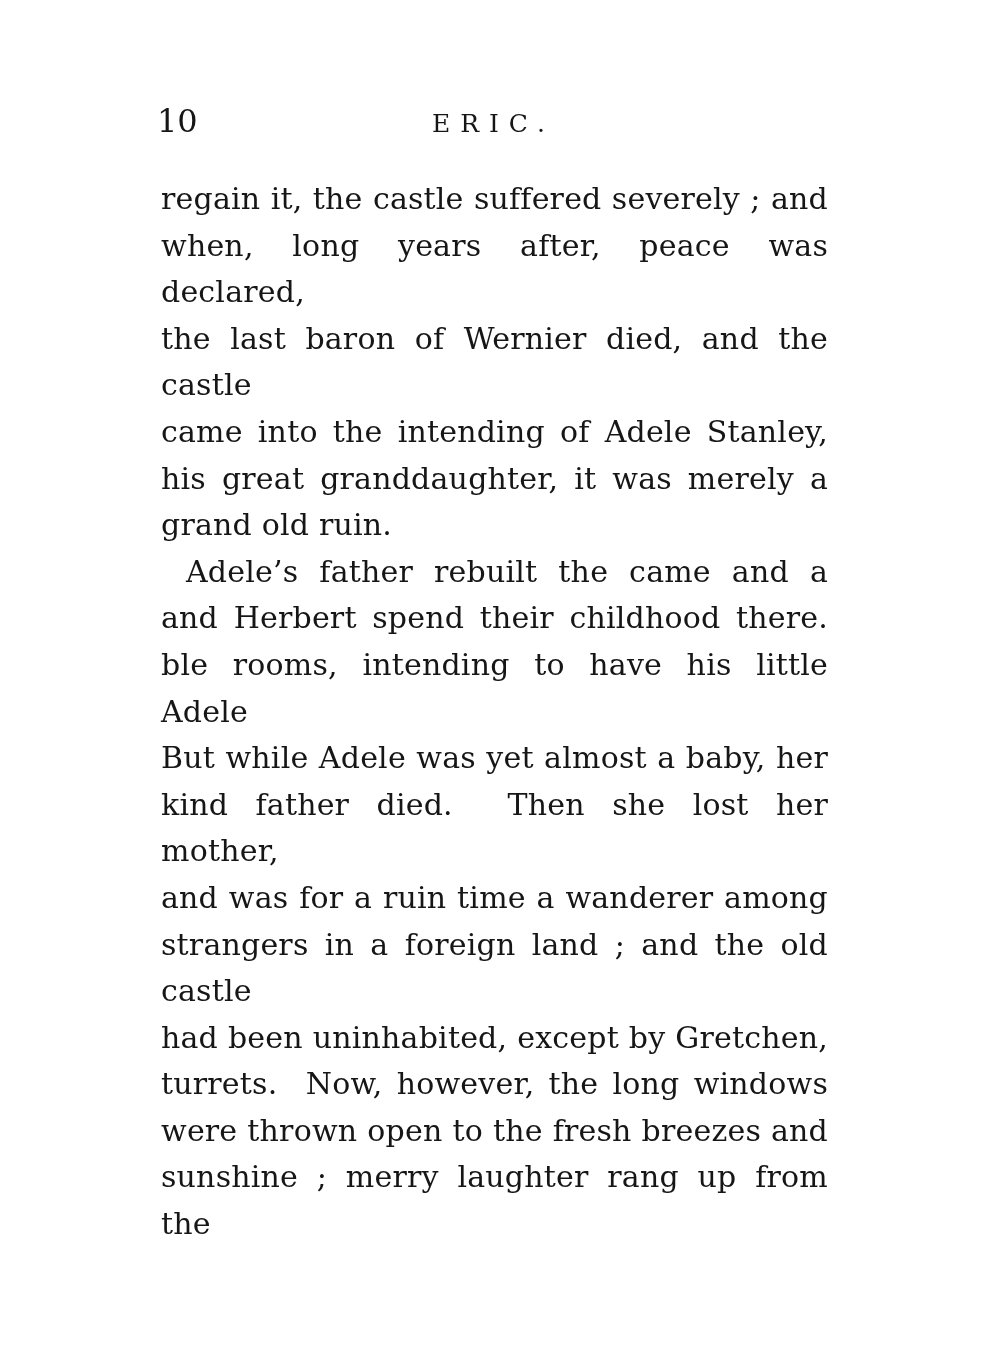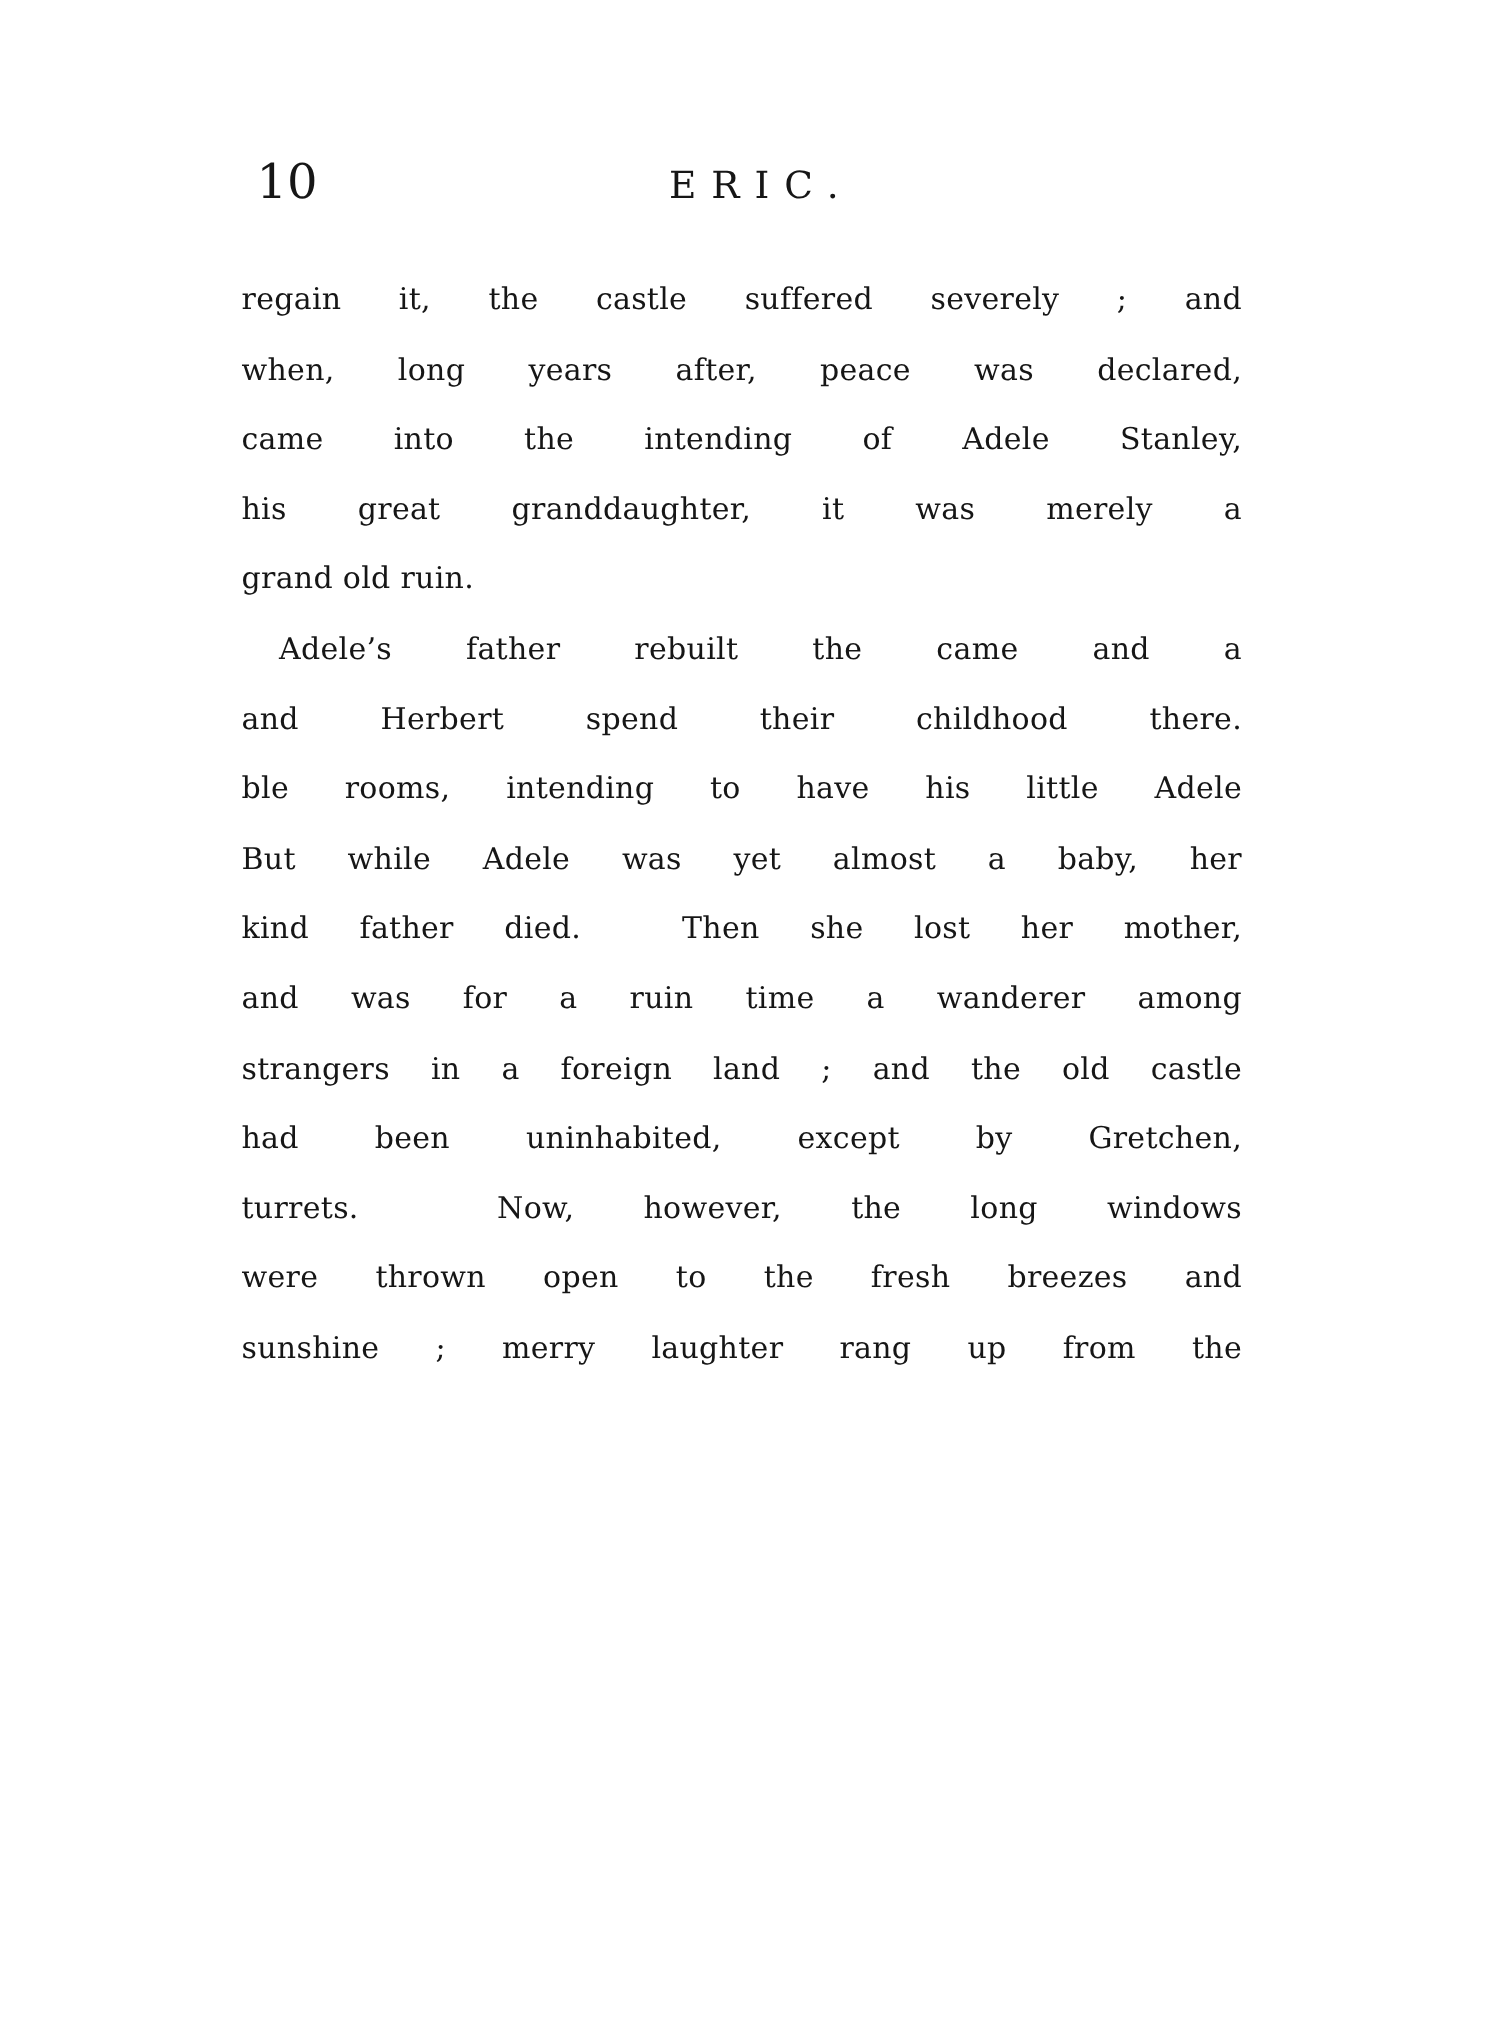--- a/index.html
+++ b/index.html
@@ -10,21 +10,21 @@
     height: 1358px;
     background: #ffffff;
     color: #161616;
     font-family: "DejaVu Serif", "Liberation Serif", serif;
     overflow: hidden;
   }
 
   .running-header {
     position: absolute;
     top: 103px;
-    left: 169px;
+    left: 155px;
     width: 667px;
     height: 42px;
   }
 
   .page-number {
     position: absolute;
     left: 2px;
     top: 0;
     font-size: 32px;
     line-height: 36px;
@@ -41,21 +41,21 @@
   }
 
   .text-block {
     position: absolute;
     left: 161px;
     top: 176px;
     width: 667px;
   }
 
   .line {
-    font-size: 20px;
+    font-size: 30px;
     line-height: 46.6px;
     letter-spacing: 0.2px;
     text-align: justify;
     text-align-last: justify;
   }
 
   .line.para-end {
     text-align-last: left;
   }
 
@@ -69,20 +69,21 @@
 <div class="page">
 
   <div class="running-header">
     <span class="page-number">10</span>
     <span class="header-title">ERIC.</span>
   </div>
 
   <div class="text-block">
     <div class="line">regain it, the castle suffered severely ; and</div>
     <div class="line">when, long years after, peace was declared,</div>
+    <div class="line">the last baron of Wernier died, and the castle</div>
     <div class="line">came into the intending of Adele Stanley,</div>
     <div class="line">his great granddaughter, it was merely a</div>
     <div class="line para-end">grand old ruin.</div>
     <div class="line indent">Adele’s father rebuilt the came and a</div>
     <div class="line">and Herbert spend their childhood there.</div>
     <div class="line">ble rooms, intending to have his little Adele</div>
     <div class="line">But while Adele was yet almost a baby, her</div>
     <div class="line">kind father died.&nbsp; Then she lost her mother,</div>
     <div class="line">and was for a ruin time a wanderer among</div>
     <div class="line">strangers in a foreign land ; and the old castle</div>

